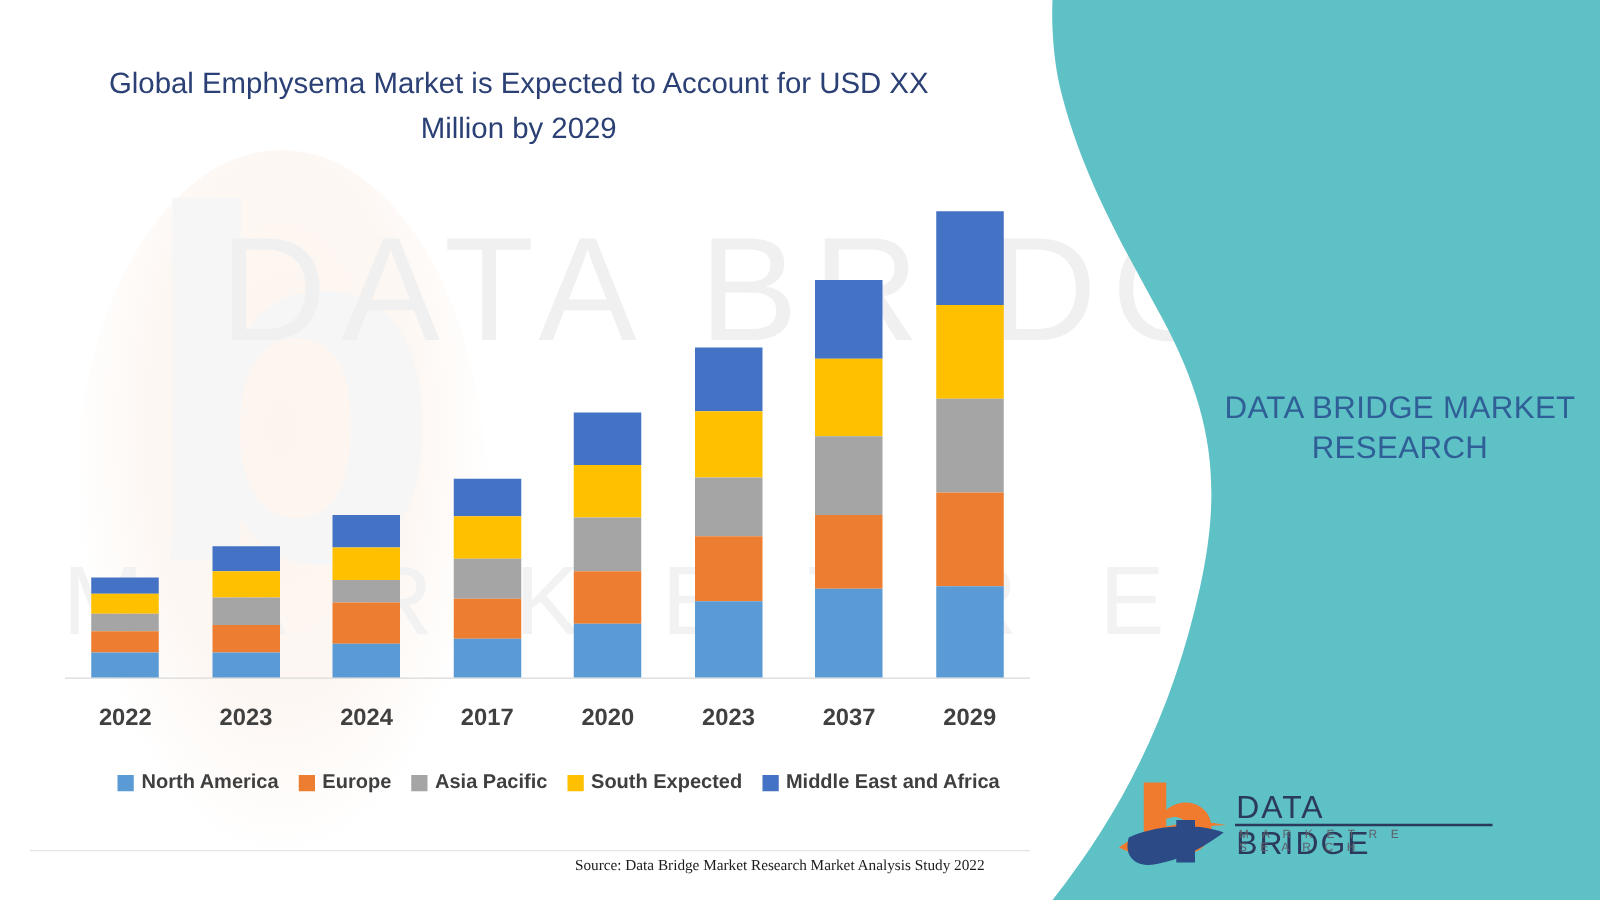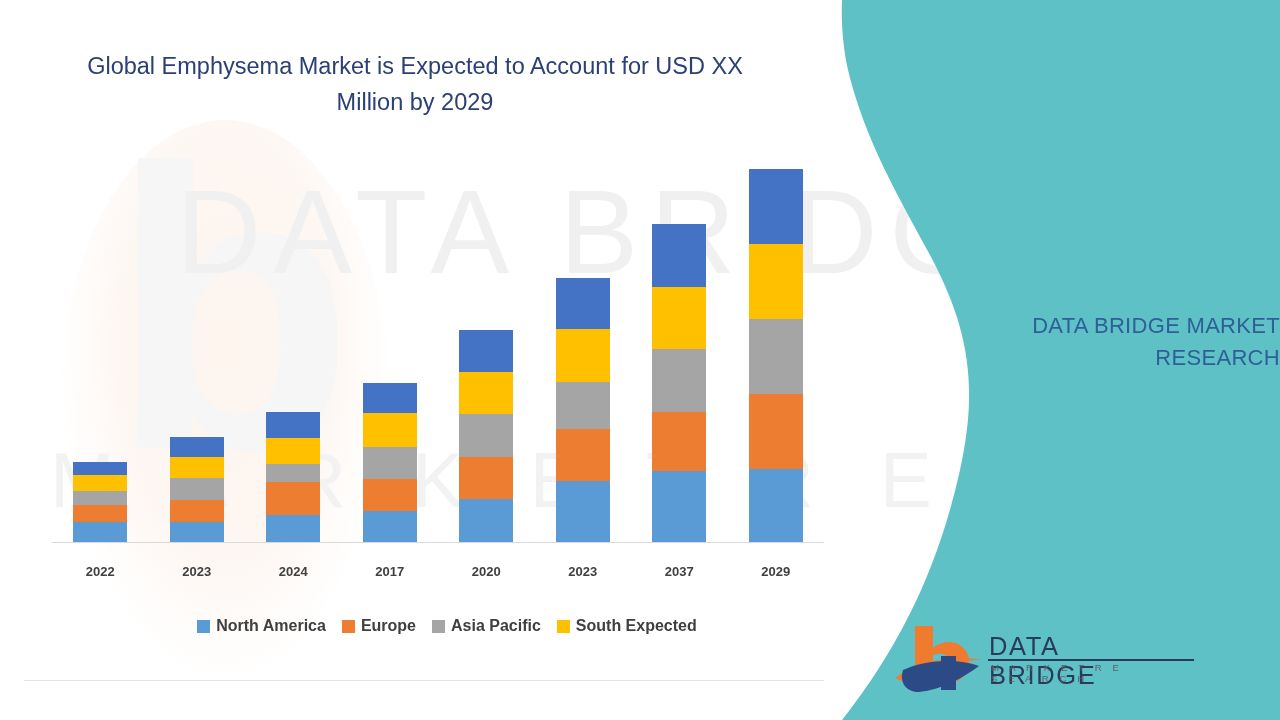--- a/index.html
+++ b/index.html
@@ -48,21 +48,21 @@
 
   
   .chart-area{position:absolute;left:52px;top:150px;width:772px;height:412px;}
   .plot{position:absolute;left:0;top:0;right:0;bottom:10px;}
   .axis-line{position:absolute;left:0;right:0;bottom:9px;height:1px;background:#d9d9d9;}
   .bars{position:absolute;left:0;top:0;right:0;bottom:10px;display:flex;align-items:flex-end;}
   .bar-col{flex:1 1 0;display:flex;flex-direction:column;align-items:center;justify-content:flex-end;height:100%;}
   .bar{width:54px;display:flex;flex-direction:column;justify-content:flex-end;}
   .seg{width:100%;}
   .xlabels{position:absolute;left:52px;top:564px;width:772px;display:flex;}
-  .xlabel{flex:1 1 0;text-align:center;color:#404040;font-size:13px;font-weight:700;
+  .xlabel{flex:1 1 0;text-align:center;color:#404040;font-size:19px;font-weight:700;
           font-family:"Liberation Sans", sans-serif;}
 
   
   .legend{
     position:absolute;left:52px;top:617px;width:790px;
     display:flex;align-items:center;justify-content:center;gap:16px;
   }
   .legend-item{display:flex;align-items:center;gap:6px;}
   .legend-swatch{width:13px;height:13px;display:inline-block;}
   .legend-label{color:#3f3f3f;font-size:16px;font-weight:700;white-space:nowrap;
@@ -81,22 +81,22 @@
 
   
   .teal-panel{position:absolute;right:0;top:0;width:470px;height:720px;}
   .teal-panel svg{position:absolute;right:0;top:0;}
   .panel-title{
     position:absolute;left:898px;top:10px;width:368px;text-align:center;
     color:#ffffff;font-size:22.5px;line-height:33px;font-weight:400;
     font-family:"Liberation Sans", sans-serif;
   }
   .brand-name{
-    position:absolute;left:960px;top:310px;width:320px;text-align:right;
-    color:#2f5f96;font-size:22px;line-height:32px;letter-spacing:.3px;
+    position:absolute;left:960px;top:310px;width:320px;text-align:center;
+    color:#2f5f96;font-size:25px;line-height:32px;letter-spacing:.3px;
     font-family:"Liberation Sans", sans-serif;
   }
   .logo{position:absolute;left:893px;top:618px;width:235px;height:78px;}
   .logo-text{
     position:absolute;left:1px;top:14px;color:#2b3a5c;font-size:25.5px;
     letter-spacing:1.6px;font-family:"Liberation Sans", sans-serif;
   }
   .logo-sub{
     position:absolute;left:3px;top:44px;color:#5f5f6b;font-size:9.6px;
     letter-spacing:4.1px;font-family:"Liberation Sans", sans-serif;
@@ -217,23 +217,28 @@
         <span class="legend-label">Europe</span>
       </div>
       <div class="legend-item">
         <span class="legend-swatch" style="background: rgb(165, 165, 165);"></span>
         <span class="legend-label">Asia Pacific</span>
       </div>
       <div class="legend-item">
         <span class="legend-swatch" style="background: rgb(255, 192, 0);"></span>
         <span class="legend-label">South Expected</span>
       </div>
+      <div class="legend-item">
+        <span class="legend-swatch" style="background: rgb(68, 114, 196);"></span>
+        <span class="legend-label">Middle East and Africa</span>
+      </div>
     </div>
 
   <div class="footer-rule"></div>
+  <div class="footer-right">Source: Data Bridge Market Research Market Analysis Study 2022</div>
 
   <div class="teal-panel">
     <svg width="470" height="720" viewBox="0 0 470 720">
       <path d="M 32 0 L 470 0 L 470 720 L 32 720
                C 95 640, 130 560, 150 470
                C 168 388, 160 330, 120 255
                C 88 196, 55 140, 38 70
                C 33 48, 31 22, 32 0 Z" fill="#5dc1c6"></path>
     </svg>
 

